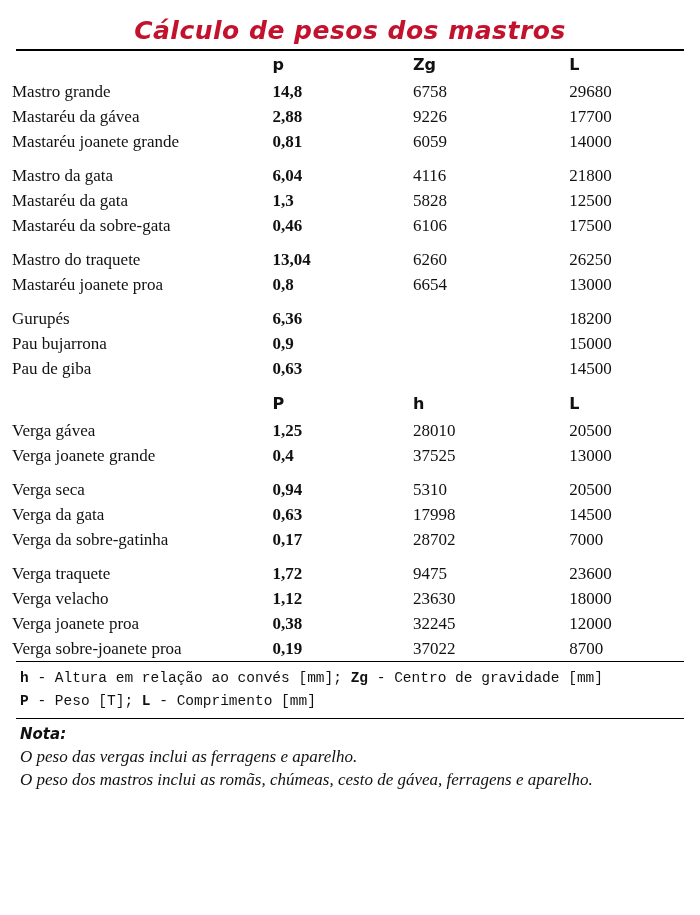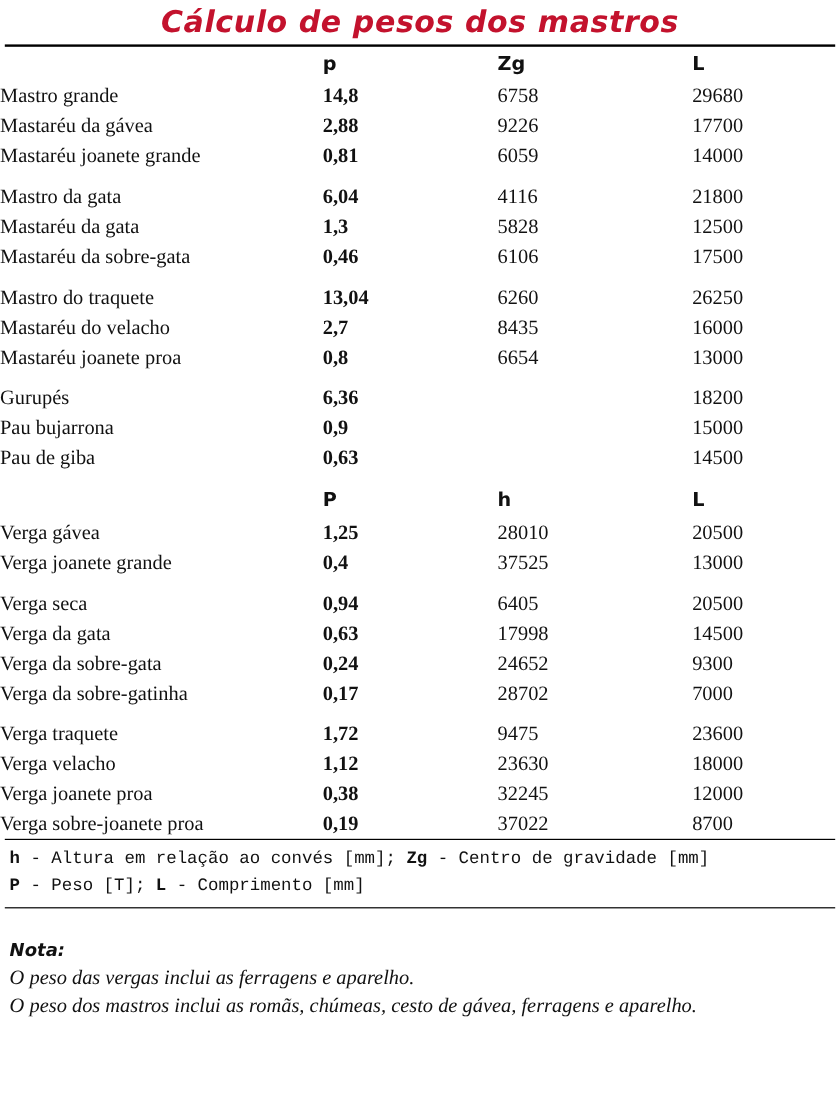--- a/index.html
+++ b/index.html
@@ -12,21 +12,21 @@
     background: #ffffff;
     font-family: "Liberation Serif", serif;
     color: #111111;
     overflow: hidden;
   }
   .page {
     position: relative;
     width: 700px;
     height: 761px;
     box-sizing: border-box;
-    padding: 0;
+    padding: 12px;
   }
   .title {
     text-align: center;
     color: #c3122d;
     font-family: "DejaVu Sans", sans-serif;
     font-weight: bold;
     font-style: italic;
     font-size: 25px;
     letter-spacing: 0.5px;
     padding-top: 4px;
@@ -75,21 +75,20 @@
   .legend b { font-weight: bold; }
   .note {
     padding: 4px 8px 0 8px;
   }
   .note-title {
     font-family: "DejaVu Sans", sans-serif;
     font-weight: bold;
     font-style: italic;
     font-size: 15px;
     line-height: 22px;
-    margin-top: 20px;
   }
   .note-line {
     font-family: "Liberation Serif", serif;
     font-style: italic;
     font-size: 17px;
     line-height: 23px;
   }
 </style>
 </head>
 <body>
@@ -155,26 +154,20 @@
           <td colspan="4"></td>
         </tr>
 
       <tr>
         <td class="c-name">Mastro do traquete</td>
         <td class="c-p">13,04</td>
         <td class="c-zg">6260</td>
         <td class="c-l">26250</td>
       </tr>
       <tr>
-        <td class="c-name">Mastaréu do velacho</td>
-        <td class="c-p">2,7</td>
-        <td class="c-zg">8435</td>
-        <td class="c-l">16000</td>
-      </tr>
-      <tr>
         <td class="c-name">Mastaréu joanete proa</td>
         <td class="c-p">0,8</td>
         <td class="c-zg">6654</td>
         <td class="c-l">13000</td>
       </tr>
 
       <tr class="spacer">
           <td colspan="4"></td>
         </tr>
 
@@ -221,34 +214,28 @@
         <td class="c-l">13000</td>
       </tr>
 
       <tr class="spacer">
           <td colspan="4"></td>
         </tr>
 
       <tr>
         <td class="c-name">Verga seca</td>
         <td class="c-p">0,94</td>
-        <td class="c-zg">6405</td>
+        <td class="c-zg">5310</td>
         <td class="c-l">20500</td>
       </tr>
       <tr>
         <td class="c-name">Verga da gata</td>
         <td class="c-p">0,63</td>
         <td class="c-zg">17998</td>
         <td class="c-l">14500</td>
-      </tr>
-      <tr>
-        <td class="c-name">Verga da sobre-gata</td>
-        <td class="c-p">0,24</td>
-        <td class="c-zg">24652</td>
-        <td class="c-l">9300</td>
       </tr>
       <tr>
         <td class="c-name">Verga da sobre-gatinha</td>
         <td class="c-p">0,17</td>
         <td class="c-zg">28702</td>
         <td class="c-l">7000</td>
       </tr>
 
       <tr class="spacer">
           <td colspan="4"></td>

